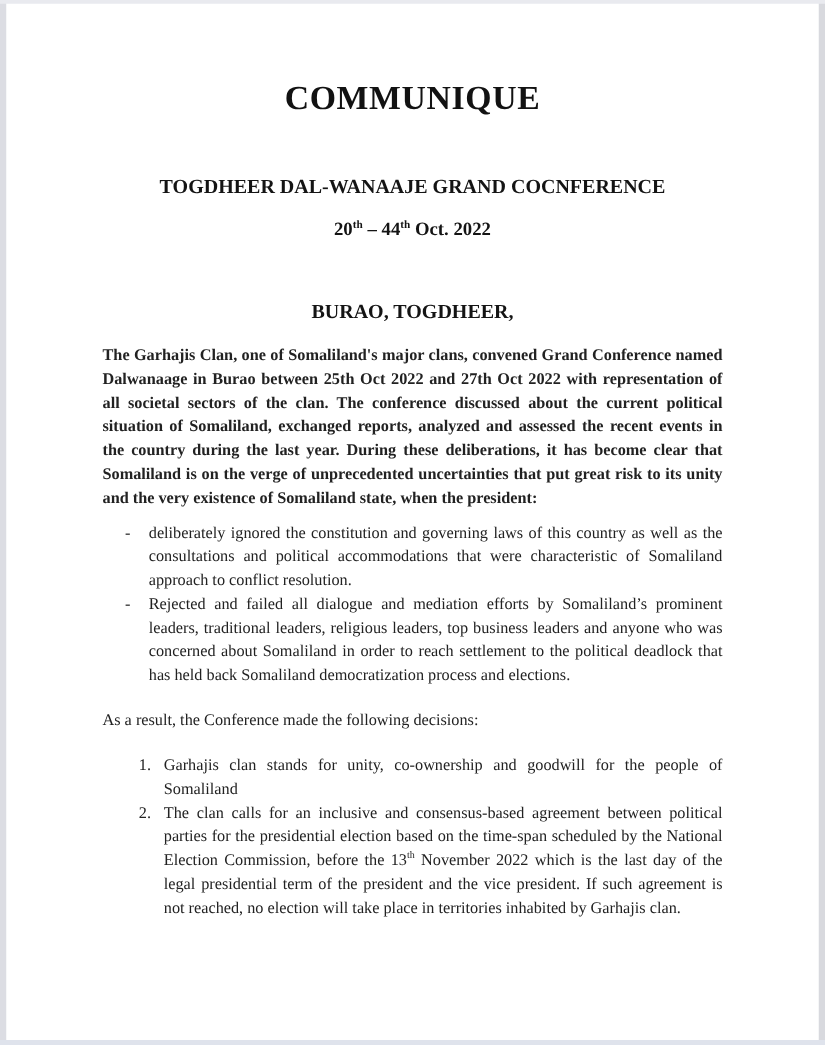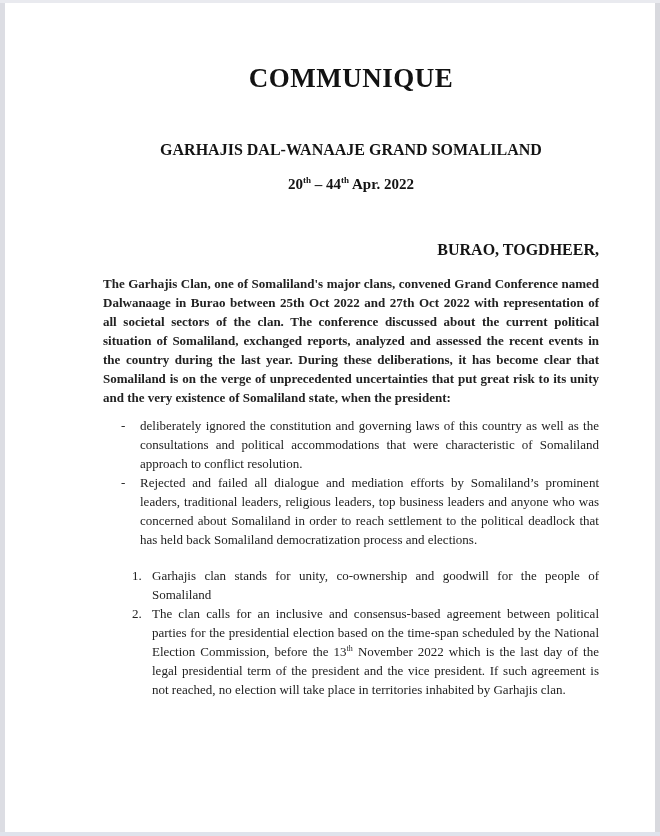--- a/index.html
+++ b/index.html
@@ -21,21 +21,20 @@
   .edge-left   { left: 0; top: 0; width: 5px;  height: 836px; background: #dcdde3; }
   .edge-right  { right: 0; top: 0; width: 5px; height: 836px; background: #d8d9de; }
   .edge-top    { left: 0; top: 0; width: 660px; height: 3px;  background: #e9eaef; }
   .edge-bottom { left: 0; bottom: 0; width: 660px; height: 4px; background: #dfe3ec; }
 
   .content {
     position: absolute;
     left: 82px;
     top: 0;
     width: 496px;
-    margin-left: 21px;
   }
 
   .doc-title {
     margin: 62px 0 0 0;
     font-size: 27px;
     line-height: 32px;
     font-weight: bold;
     text-align: center;
     color: #121212;
     letter-spacing: 0.5px;
@@ -59,21 +58,21 @@
   .date-line sup {
     font-size: 9px;
     line-height: 0;
     vertical-align: super;
   }
   .location-block {
     margin: 40px 0 0 0;
     font-size: 16px;
     line-height: 32px;
     font-weight: bold;
-    text-align: right;
+    text-align: center;
     color: #141414;
   }
   .body-par {
     margin: 8px 0 0 0;
     font-size: 13px;
     line-height: 19px;
     text-align: justify;
     color: #222222;
     font-weight: bold;
   }
@@ -131,41 +130,42 @@
 <div class="page">
   <div class="edge edge-left"></div>
   <div class="edge edge-right"></div>
   <div class="edge edge-top"></div>
   <div class="edge edge-bottom"></div>
 
   <div class="content">
 
     <h1 class="doc-title">COMMUNIQUE</h1>
 
-    <h2 class="conference-title">GARHAJIS DAL-WANAAJE GRAND SOMALILAND</h2>
+    <h2 class="conference-title">TOGDHEER DAL-WANAAJE GRAND COCNFERENCE</h2>
 
-    <p class="date-line"><span>20</span><sup>th</sup><span> – 44</span><sup>th</sup><span> Apr. 2022</span></p>
+    <p class="date-line"><span>20</span><sup>th</sup><span> – 44</span><sup>th</sup><span> Oct. 2022</span></p>
 
     <div class="location-block">
       <div>BURAO, TOGDHEER,</div>
     </div>
 
     <p class="body-par">The Garhajis Clan, one of Somaliland's major clans, convened Grand Conference named Dalwanaage in Burao between 25th Oct 2022 and 27th Oct 2022 with representation of all societal sectors of the clan. The conference discussed about the current political situation of Somaliland, exchanged reports, analyzed and assessed the recent events in the country during the last year. During these deliberations, it has become clear that Somaliland is on the verge of unprecedented uncertainties that put great risk to its unity and the very existence of Somaliland state, when the president:</p>
 
     <ul class="dash-list">
       <li>
         <span class="marker">-</span>
         <span>deliberately ignored the constitution and governing laws of this country as well as the consultations and political accommodations that were characteristic of Somaliland approach to conflict resolution.</span>
       </li>
       <li>
         <span class="marker">-</span>
         <span>Rejected and failed all dialogue and mediation efforts by Somaliland’s prominent leaders, traditional leaders, religious leaders, top business leaders and anyone who was concerned about Somaliland in order to reach settlement to the political deadlock that has held back Somaliland democratization process and elections.</span>
       </li>
     </ul>
 
+    <p class="decisions-intro">As a result, the Conference made the following decisions:</p>
 
     <ol class="num-list">
       <li>
         <span class="marker">1.</span>
         <span>Garhajis clan stands for unity, co-ownership and goodwill for the people of Somaliland</span>
       </li>
       <li>
         <span class="marker">2.</span>
         <span>The clan calls for an inclusive and consensus-based agreement between political parties for the presidential election based on the time-span scheduled by the National Election Commission, before the 13</span><sup>th</sup><span> November 2022 which is the last day of the legal presidential term of the president and the vice president. If such agreement is not reached, no election will take place in territories inhabited by Garhajis clan.</span>
       </li>

